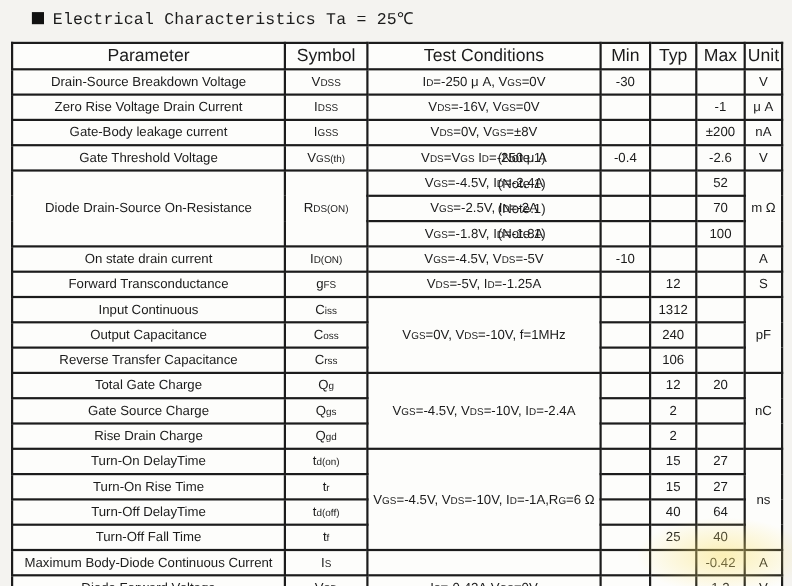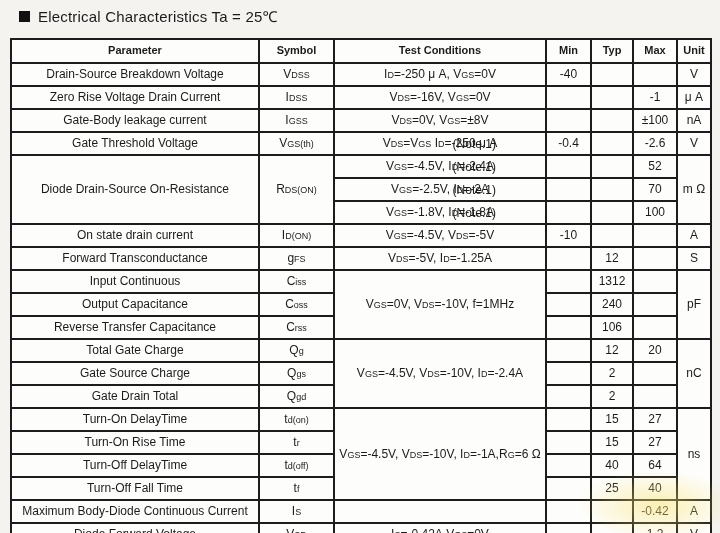--- a/index.html
+++ b/index.html
@@ -5,44 +5,44 @@
   html,body { margin:0; padding:0; }
   body {
     width:720px; height:533px;
     background:#f4f3f0;
     font-family:"Liberation Sans", sans-serif;
     color:#1b1b1b;
     position:relative;
     overflow:hidden;
   }
   .title {
-    position:absolute; left:19px; top:6px;
+    position:absolute; left:29px; top:6px;
     font-size:15px; letter-spacing:0.2px;
-    display:flex; align-items:center; gap:8px;
+    display:flex; align-items:center; gap:8px;font-family:Liberation Mono, monospace;
   }
   .sq { width:11px; height:11px; background:#111; display:inline-block; }
   table.spec {
     position:absolute; left:10px; top:38px;
     width:700px;
     border-collapse:collapse;
     table-layout:fixed;
     background:#fdfdfb;
   }
   .spec th, .spec td {
     border:2px solid #1c1c1c;
     font-size:12px; font-weight:400;
     padding:0;
     height:21px;
     line-height:1.05;
     white-space:nowrap;
     overflow:hidden;
     text-align:center;
     vertical-align:middle;
   }
-  .spec th { height:22px; font-size:11px;font-weight:bold; }
+  .spec th { height:22px; font-size:16px; }
   .l { text-align:left; padding-left:7px; }
   .cond { position:relative; text-align:left; padding-left:8px; }
   .note { position:absolute; left:56%; top:50%; transform:translateY(-50%); }
   .sb { font-size:9px; }
   .watermark {
     position:absolute; right:0; bottom:0;
     width:140px; height:62px;
     background:radial-gradient(ellipse at 55% 55%, rgba(249,226,112,0.50), rgba(249,226,112,0) 72%);
     pointer-events:none;
   }
@@ -73,21 +73,21 @@
     <th>Min</th>
     <th>Typ</th>
     <th>Max</th>
     <th>Unit</th>
   </tr>
 
   <tr>
     <td class="l">Drain-Source Breakdown Voltage</td>
     <td><span>V</span><span class="sb">DSS</span><span></span></td>
     <td class="cond"><span>I</span><span class="sb">D</span><span>=-250 μ A, V</span><span class="sb">GS</span><span>=0V</span></td>
-    <td>-40</td>
+    <td>-30</td>
     <td></td>
     <td></td>
     <td>V</td>
   </tr>
 
   <tr>
     <td class="l">Zero Rise Voltage Drain Current</td>
     <td><span>I</span><span class="sb">DSS</span><span></span></td>
     <td class="cond"><span>V</span><span class="sb">DS</span><span>=-16V, V</span><span class="sb">GS</span><span>=0V</span></td>
     <td></td>
@@ -95,21 +95,21 @@
     <td>-1</td>
     <td>μ A</td>
   </tr>
 
   <tr>
     <td class="l">Gate-Body leakage current</td>
     <td><span>I</span><span class="sb">GSS</span><span></span></td>
     <td class="cond"><span>V</span><span class="sb">DS</span><span>=0V, V</span><span class="sb">GS</span><span>=±8V</span></td>
     <td></td>
     <td></td>
-    <td>±100</td>
+    <td>±200</td>
     <td>nA</td>
   </tr>
 
   <tr>
     <td class="l">Gate Threshold Voltage</td>
     <td><span>V</span><span class="sb">GS(th)</span><span></span></td>
     <td class="cond"><span><span>V</span><span class="sb">DS</span><span>=V</span><span class="sb">GS</span><span> I</span><span class="sb">D</span><span>=-250 μ A</span></span><span class="note">(Note.1)</span></td>
     <td>-0.4</td>
     <td></td>
     <td>-2.6</td>
@@ -192,21 +192,21 @@
     <td rowspan="3">nC</td>
   </tr>
   <tr>
     <td class="l">Gate Source Charge</td>
     <td><span>Q</span><span class="sb">gs</span><span></span></td>
     <td></td>
     <td>2</td>
     <td></td>
   </tr>
   <tr>
-    <td class="l">Gate Drain Total</td>
+    <td class="l">Rise Drain Charge</td>
     <td><span>Q</span><span class="sb">gd</span><span></span></td>
     <td></td>
     <td>2</td>
     <td></td>
   </tr>
 
   <tr>
     <td class="l">Turn-On DelayTime</td>
     <td><span>t</span><span class="sb">d(on)</span><span></span></td>
     <td class="cond" rowspan="4"><span>V</span><span class="sb">GS</span><span>=-4.5V, V</span><span class="sb">DS</span><span>=-10V, I</span><span class="sb">D</span><span>=-1A,R</span><span class="sb">G</span><span>=6 Ω</span></td>

